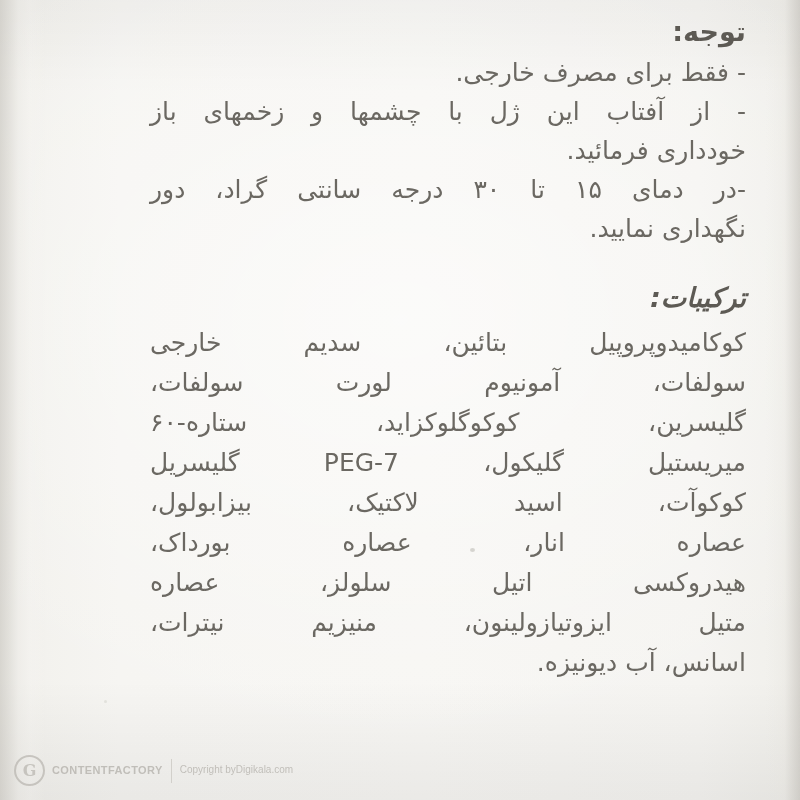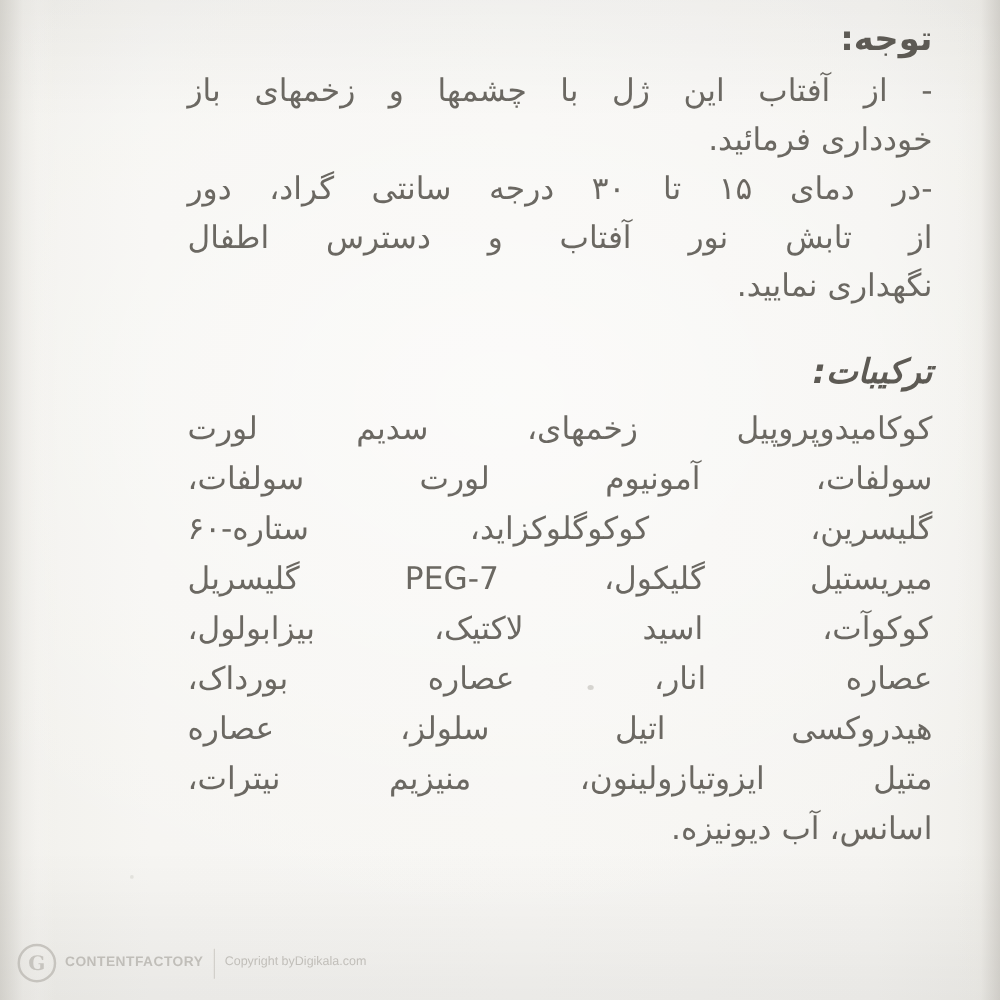--- a/index.html
+++ b/index.html
@@ -171,30 +171,30 @@
   <div class="bg-vignette"></div>
   <div class="bg-edge-left"></div>
   <div class="bg-edge-right"></div>
   <div class="bg-speck" style="left:470px; top:548px; width:5px; height:4px;"></div>
   <div class="bg-speck" style="left:104px; top:700px; width:3px; height:3px; opacity:0.5;"></div>
 
   <div class="content">
 
     <div class="warn-block">
       <div class="section-title warn-title">توجه:</div>
+      <p class="body-line">- فقط برای مصرف خارجی.</p>
       <p class="body-line justify-both">- از آفتاب این ژل با چشمها و زخمهای باز</p>
       <p class="body-line">خودداری فرمائید.</p>
       <p class="body-line justify-both">-در دمای ۱۵ تا ۳۰ درجه سانتی گراد، دور</p>
-      <p class="body-line justify-both">از تابش نور آفتاب و دسترس اطفال</p>
       <p class="body-line">نگهداری نمایید.</p>
     </div>
 
     <div class="ingr-block">
       <div class="section-title ingr-title">ترکیبات:</div>
-      <p class="body-line justify-both">کوکامیدوپروپیل زخمهای، سدیم لورت</p>
+      <p class="body-line justify-both">کوکامیدوپروپیل بتائین، سدیم خارجی</p>
       <p class="body-line justify-both">سولفات، آمونیوم لورت سولفات،</p>
       <p class="body-line justify-both">گلیسرین، کوکوگلوکزاید، ستاره-۶۰</p>
       <p class="body-line justify-both">میریستیل گلیکول، PEG-7 گلیسریل</p>
       <p class="body-line justify-both">کوکوآت، اسید لاکتیک، بیزابولول،</p>
       <p class="body-line justify-both">عصاره انار، عصاره بورداک،</p>
       <p class="body-line justify-both">هیدروکسی اتیل سلولز، عصاره</p>
       <p class="body-line justify-both">متیل ایزوتیازولینون، منیزیم نیترات،</p>
       <p class="body-line">اسانس، آب دیونیزه.</p>
     </div>
 

